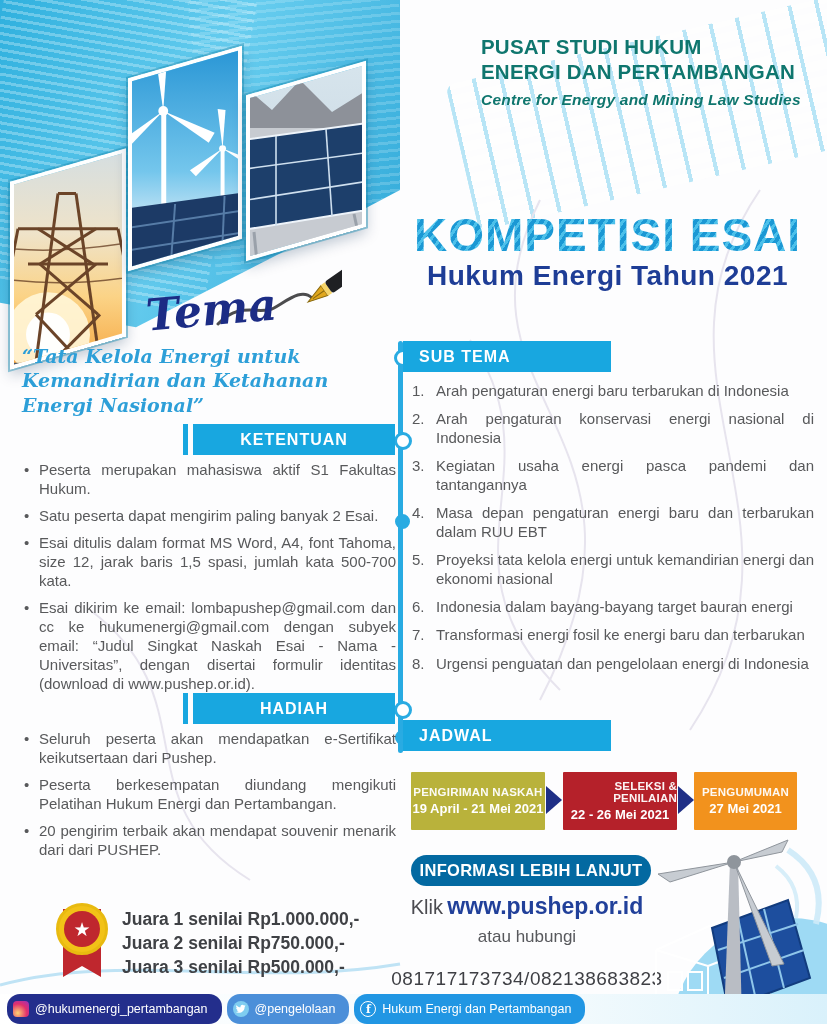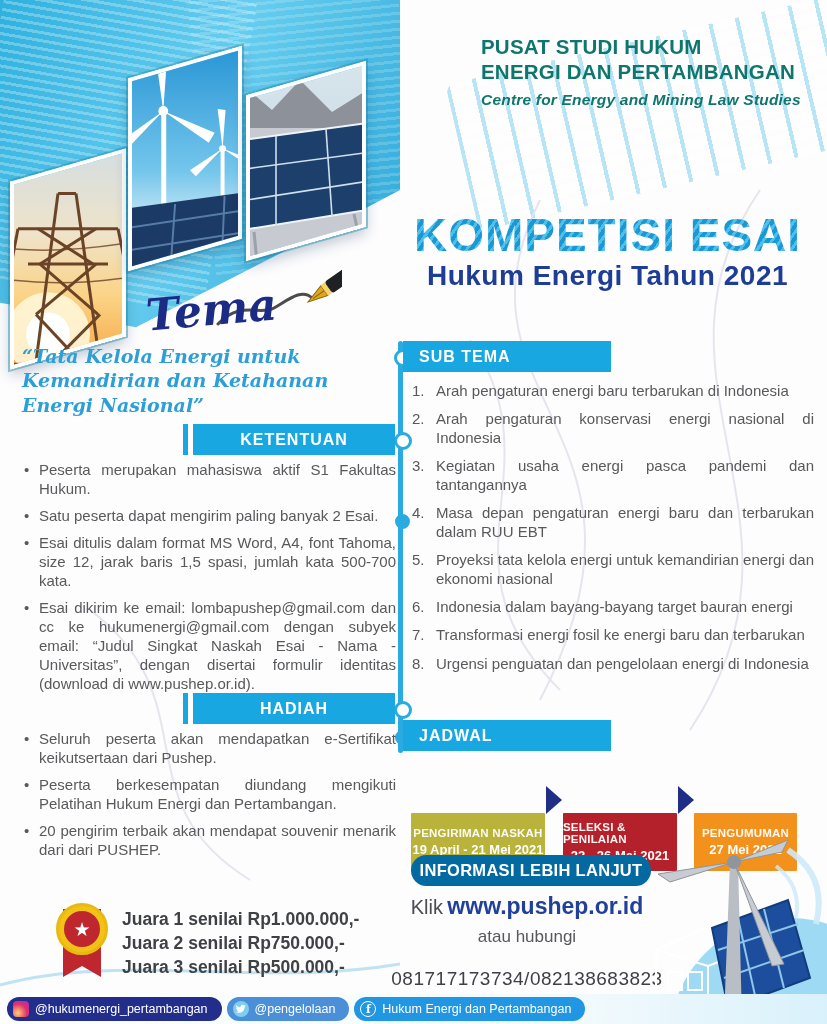--- a/index.html
+++ b/index.html
@@ -97,21 +97,21 @@
   .medal .ribbon{position:absolute;left:7px;top:6px;width:38px;height:68px;background:#bf272e;
       clip-path:polygon(0 0,100% 0,100% 100%,50% 84%,0 100%);}
   .medal .ring{position:absolute;left:0;top:0;width:46px;height:46px;border-radius:50%;background:#f2c217;
       border:3px solid #e8ba10;}
   .medal .core{position:absolute;left:8px;top:8px;width:36px;height:36px;border-radius:50%;background:#bf272e;
       color:#fff;display:flex;align-items:center;justify-content:center;font-size:19px;}
   .prizes{position:absolute;left:122px;top:907px;font-weight:bold;font-size:17.5px;color:#3f4145;line-height:24px;}
 
   
   .stage{position:absolute;top:772px;height:58px;border-radius:1px;color:#fff;display:flex;
-      flex-direction:column;align-items:center;justify-content:center;text-align:left;margin-top:41px;}
+      flex-direction:column;align-items:center;justify-content:center;text-align:right;}
   .stage .s1{font-size:11.5px;font-weight:bold;letter-spacing:.2px;opacity:.95;}
   .stage .s2{font-size:13px;font-weight:bold;margin-top:3px;}
   .stage0{left:411px;width:134px;background:#b9b23b;}
   .stage1{left:563px;width:114px;background:#b5212a;}
   .stage2{left:694px;width:103px;background:#f2921d;}
   .arrow{position:absolute;top:786px;width:0;height:0;border-top:14px solid transparent;
       border-bottom:14px solid transparent;border-left:16px solid #1f2f86;}
   .arrow0{left:546px;} .arrow1{left:678px;}
 
   
@@ -128,21 +128,21 @@
   
   .swirls,.pen,.turbine-ill{position:absolute;pointer-events:none;}
   .swirls{left:0;top:0;}
   .pen{left:212px;top:268px;}
   .turbine-ill{left:638px;top:838px;}
 
   
   .footer{position:absolute;left:0;bottom:0;width:827px;height:30px;display:flex;align-items:center;
       gap:5px;padding-left:7px;box-sizing:border-box;
       background:linear-gradient(90deg,#ffffff 0%,#f2fafd 70%,#d9f1fb 100%);}
-  .pill{height:24px;border-radius:13px;display:flex;align-items:center;gap:6px;padding:0 14px 0 6px;
+  .pill{height:30px;border-radius:13px;display:flex;align-items:center;gap:6px;padding:0 14px 0 6px;
       color:#fff;font-size:12.5px;white-space:nowrap;}
   .pill-ig{background:#232e8c;}
   .pill-tw{background:#4b8fd9;}
   .pill-fb{background:#2196e3;}
   .icn{width:16px;height:16px;border-radius:50%;display:flex;align-items:center;justify-content:center;flex:0 0 16px;}
   .icn-ig{border-radius:4px;background:radial-gradient(circle at 30% 75%,#fed373 0%,#e1306c 55%,#9b2fbf 100%);}
   .icn-tw{background:#7fcdf0;}
   .icn-fb{border:1.5px solid #fff;box-sizing:border-box;font-family:"DejaVu Serif",serif;
       font-weight:bold;font-size:11px;color:#fff;}
 </style>

